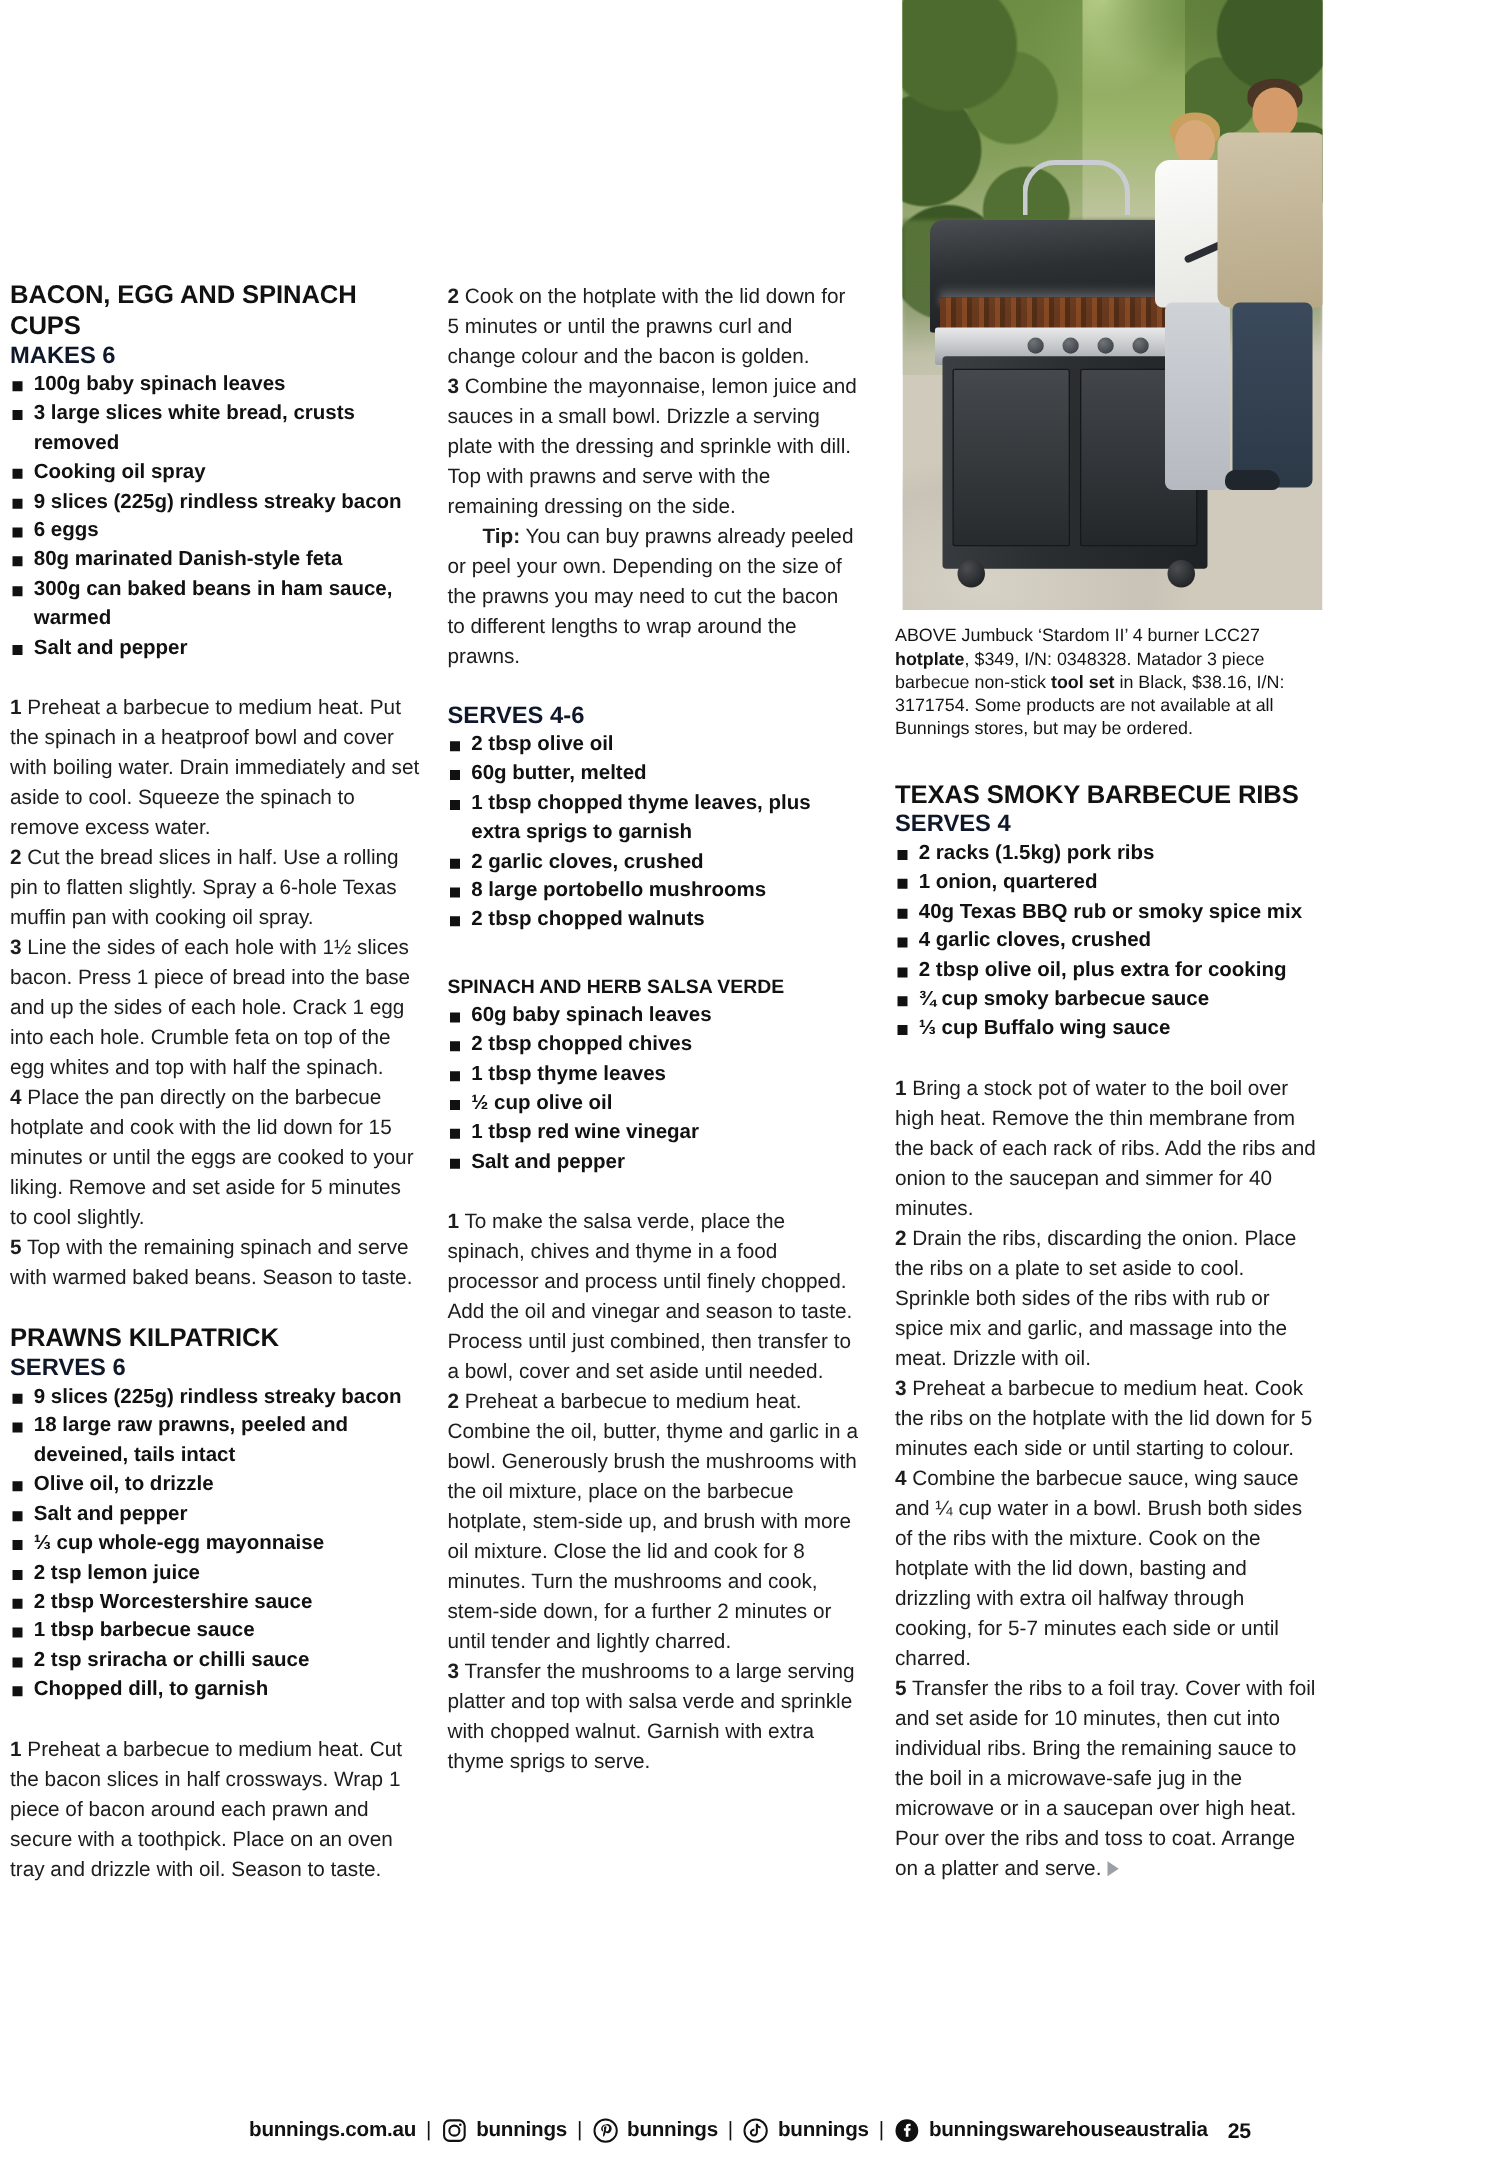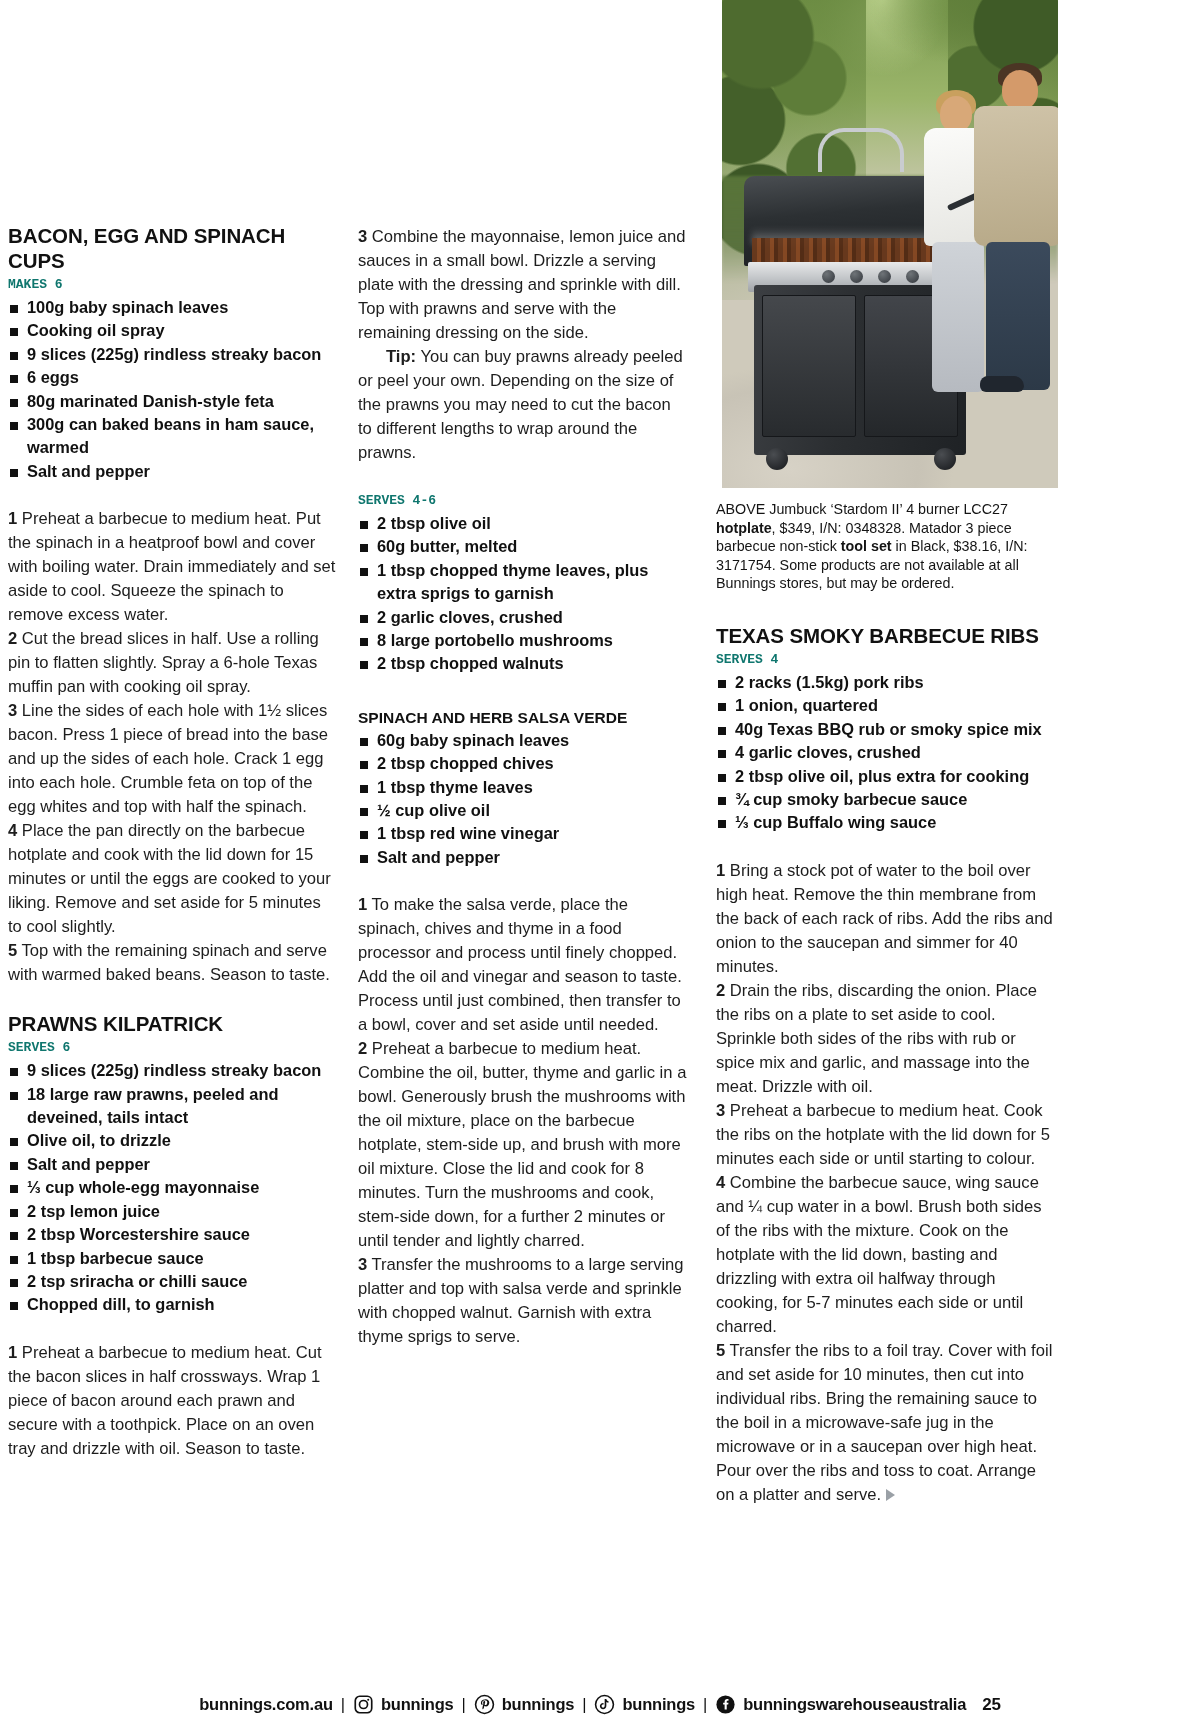--- a/index.html
+++ b/index.html
@@ -136,22 +136,22 @@
   .col { position: absolute; top: 0; }
   .col-left  { left: 8px;   width: 330px; }
   .col-mid   { left: 358px; width: 330px; }
   .col-right { left: 716px; width: 340px; }
 
   .recipe-title {
     font-weight: 700; font-size: 20.5px; line-height: 25px;
     letter-spacing: -0.1px; text-transform: uppercase; color:#111;
   }
   .serves {
-    font-weight: 700; font-size: 13px; line-height: 23px;
-    text-transform: uppercase; color:#0f766e;font-family:Liberation Mono, monospace;
+    font-weight: 700; font-size: 19px; line-height: 23px;
+    text-transform: uppercase; color:#0f172a;
   }
   .sub-head {
     font-weight: 700; font-size: 15.5px; line-height: 23px;
     text-transform: uppercase; color:#111;
   }
   ul.ing { list-style: none; }
   ul.ing li {
     position: relative; padding-left: 19px;
     font-weight: 700; font-size: 16.4px; line-height: 23.4px;
     color: #111;
@@ -237,20 +237,21 @@
     </div>
   </div>
 
   <div class="col col-left" style="top:223px;">
 
     <div class="recipe-title">BACON, EGG AND SPINACH CUPS</div>
     <div class="serves">MAKES 6</div>
 
     <ul class="ing">
       <li>100g baby spinach leaves</li>
+      <li>3 large slices white bread, crusts removed</li>
       <li>Cooking oil spray</li>
       <li>9 slices (225g) rindless streaky bacon</li>
       <li>6 eggs</li>
       <li>80g marinated Danish-style feta</li>
       <li>300g can baked beans in ham sauce, warmed</li>
       <li>Salt and pepper</li>
     </ul>
 
     <div class="gap-md"></div>
 
@@ -283,20 +284,21 @@
     <div class="gap-md"></div>
 
     <div class="method">
       <p><span class="n">1</span> <span>Preheat a barbecue to medium heat. Cut the bacon slices in half crossways. Wrap 1 piece of bacon around each prawn and secure with a toothpick. Place on an oven tray and drizzle with oil. Season to taste.</span></p>
     </div>
   </div>
 
   <div class="col col-mid" style="top:225px;">
 
     <div class="method">
+      <p><span class="n">2</span> <span>Cook on the hotplate with the lid down for 5 minutes or until the prawns curl and change colour and the bacon is golden.</span></p>
       <p><span class="n">3</span> <span>Combine the mayonnaise, lemon juice and sauces in a small bowl. Drizzle a serving plate with the dressing and sprinkle with dill. Top with prawns and serve with the remaining dressing on the side.</span></p>
       <p><span class="tip">Tip:</span> <span>You can buy prawns already peeled or peel your own. Depending on the size of the prawns you may need to cut the bacon to different lengths to wrap around the prawns.</span></p>
     </div>
 
     <div class="gap-md"></div>
 
     <div class="serves">SERVES 4-6</div>
 
     <ul class="ing">
       <li>2 tbsp olive oil</li>

